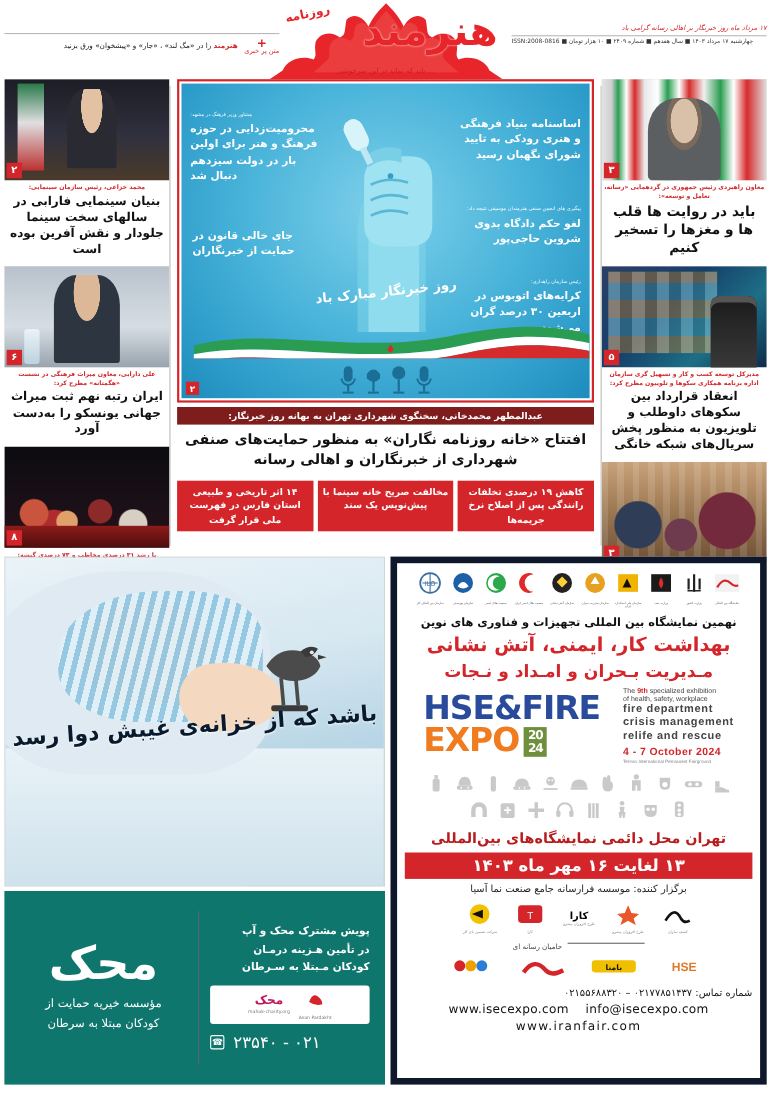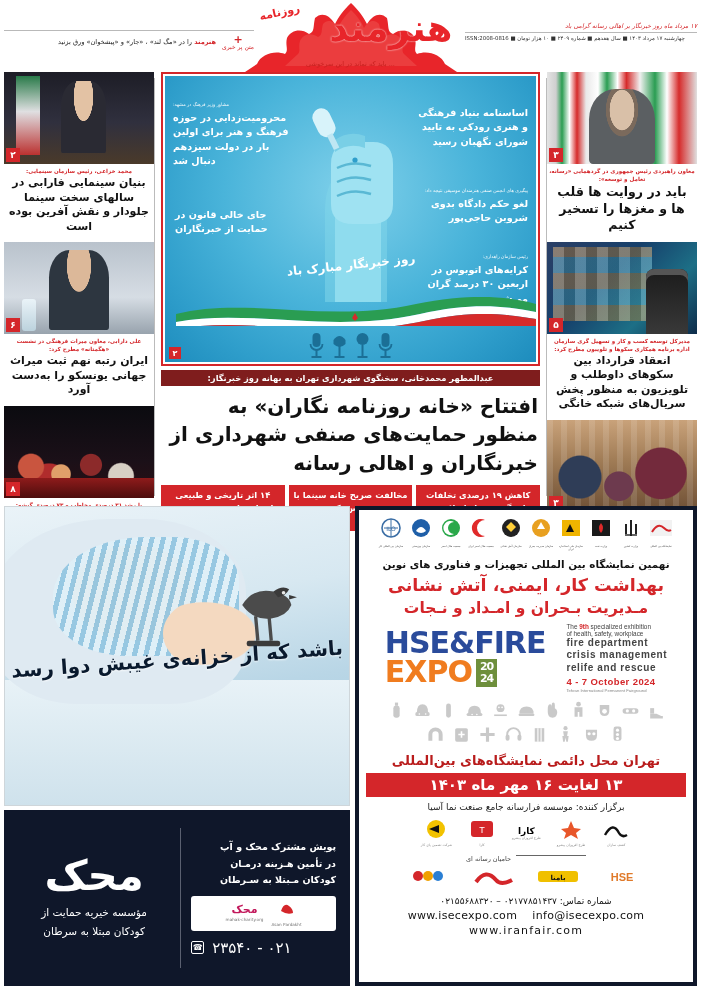--- a/index.html
+++ b/index.html
@@ -163,33 +163,33 @@
     position:absolute; left: 4px; bottom: 3px; background:#d4262a; color:#fff;
     font-size: 8px; font-weight:bold; width:12px; height:12px;
     display:flex; align-items:center; justify-content:center;
   }
 
   .lead-kicker {
     background: #7f1d1d; color: #fff; font-size: 8.3px; font-weight: bold;
     text-align: center; padding: 2.5px 4px; margin-top: 4px; line-height:1.3;
   }
   .lead-title {
-    font-size: 20px; font-weight: bold; color: #111; text-align: right;
+    font-size: 13px; font-weight: bold; color: #111; text-align: center;
     line-height: 1.42; padding: 6px 2px 4px;
   }
   .sub-strip { display: flex; flex-direction: row; gap: 4px; margin-top: 4px; }
   .sub-box {
     flex: 1; background: #d4262a; color: #fff; font-size: 8.4px;
     font-weight: bold; text-align: center; padding: 4px 3px; line-height: 1.5;
   }
 
   
   .ads { position: relative; width: 701px; height: 488px; padding: 4px; display:flex; gap: 5px; }
   .ad-left { width: 346px; display: flex; flex-direction: column; }
-  .ad-right { flex: 1; border: 4px solid #0f172a; background: #fff; position: relative; padding: 5px 7px; }
+  .ad-right { flex: 1; border: 6px solid #0f172a; background: #fff; position: relative; padding: 5px 7px; }
 
   
   .mahak-photo {
     position: relative; height: 300px; width: 100%;
     background: linear-gradient(170deg,#eaf3f8 0%,#d7e8f1 35%,#b9d6e6 62%,#9ec6dc 100%);
     overflow: hidden; border: 1px solid #cfd6da;
   }
   .mahak-photo .child {
     position:absolute; left:-4%; top:4%; width: 74%; height: 62%;
     background: radial-gradient(ellipse at 56% 40%, #f0d8c4 0 30%, #dfeaf2 31% 100%);
@@ -212,21 +212,21 @@
     position:absolute; left:0; bottom:0; width:100%; height: 42%;
     background: linear-gradient(180deg,#e8f2f7,#cfe2ec);
   }
   .mahak-poem {
     position:absolute; left: 0; right: 0; top: 47%;
     text-align: center; font-size: 20px; font-weight: bold; color: #0a1a2e;
     letter-spacing: 1px; transform: rotate(-4deg);
     text-shadow: 0 1px 2px rgba(255,255,255,.8);
   }
   .mahak-banner {
-    flex: 1; background: #0f172a; color: #fff; position: relative;
+    flex: 1; background: #0f766e; color: #fff; position: relative;
     display: flex; flex-direction: row; align-items: center;
     padding: 10px 14px; gap: 10px; margin-top: 4px;
   }
   .mahak-right { flex: 1.05; text-align: center; }
   .mahak-logo-fa { font-size: 42px; font-weight: bold; letter-spacing: -1px; line-height: 1; }
   .mahak-sub { font-size: 10.5px; line-height: 1.8; margin-top: 6px; }
   .mahak-divider { width: 1px; align-self: stretch; background: #5a6070; margin: 8px 0; }
   .mahak-left { flex: 1; text-align: right; }
   .mahak-campaign { font-size: 9.5px; line-height: 1.75; font-weight: bold; }
   .mahak-logos {
@@ -285,21 +285,21 @@
   .sp { text-align:center; }
   .sp-t { font-size: 9px; font-weight:bold; }
   .sp-c { font-size: 3.4px; color:#888; }
   .hse-media-head {
     display:flex; flex-direction: row-reverse; gap:5px;
     margin-top: 8px; justify-content:center;
   }
   .hse-media-head .lbl { font-size: 6.5px; color:#444; }
   .hse-media-head .ln { height:1px; width: 70px; background:#666; }
   .hse-media { display:flex; flex-direction:row-reverse; justify-content:center; align-items:center; gap: 20px; margin-top: 5px; font-weight: bold; }
-  .hse-contact { text-align:center; font-size: 9px; color:#111; margin-top: 8px; }
+  .hse-contact { font-size: 9px; color:#111; margin-top: 8px; }
   .hse-urls { text-align:center; direction:ltr; font-size: 11px; color:#111; margin-top: 3px; letter-spacing:.3px;}
   .hse-urls .row2 { letter-spacing: 1.2px; margin-top:2px; }
 </style>
 </head>
 <body>
 
 <div class="page">
 
   <div class="masthead">
 

